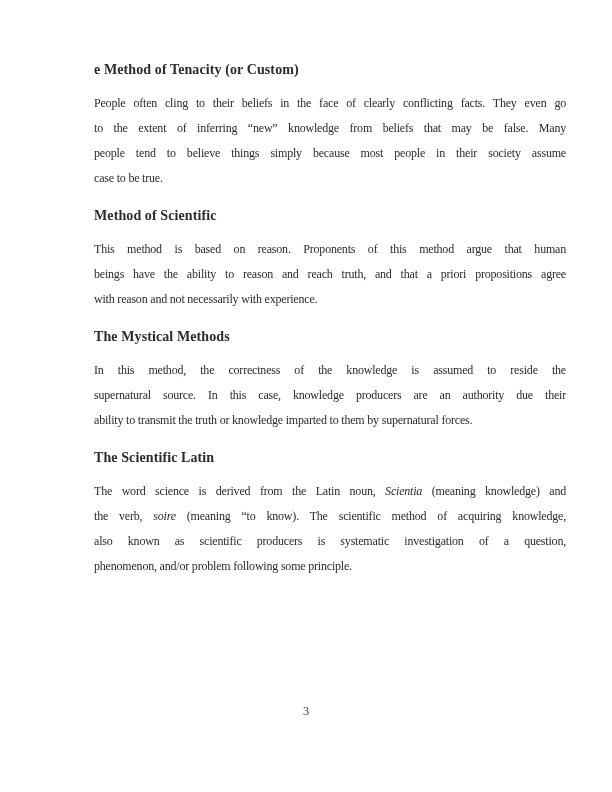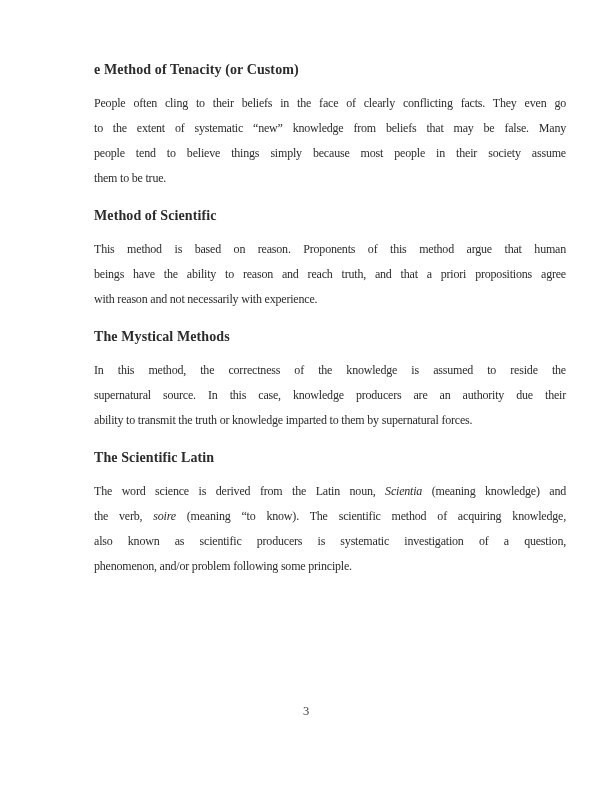--- a/index.html
+++ b/index.html
@@ -61,23 +61,23 @@
 </head>
 <body>
 
 <div class="page">
   <div class="content">
 
     <div class="section">
       <div class="heading">e Method of Tenacity (or Custom)</div>
       <div class="para">
         <div class="pline">People often cling to their beliefs in the face of clearly conflicting facts. They even go</div>
-        <div class="pline">to the extent of systematic “new” knowledge from beliefs that may be false. Many</div>
+        <div class="pline">to the extent of inferring “new” knowledge from beliefs that may be false. Many</div>
         <div class="pline">people tend to believe things simply because most people in their society assume</div>
-        <div class="pline last">them to be true.</div>
+        <div class="pline last">case to be true.</div>
       </div>
     </div>
 
     <div class="section">
       <div class="heading">Method of Scientific</div>
       <div class="para">
         <div class="pline">This method is based on reason. Proponents of this method argue that human</div>
         <div class="pline">beings have the ability to reason and reach truth, and that a priori propositions agree</div>
         <div class="pline last">with reason and not necessarily with experience.</div>
       </div>

